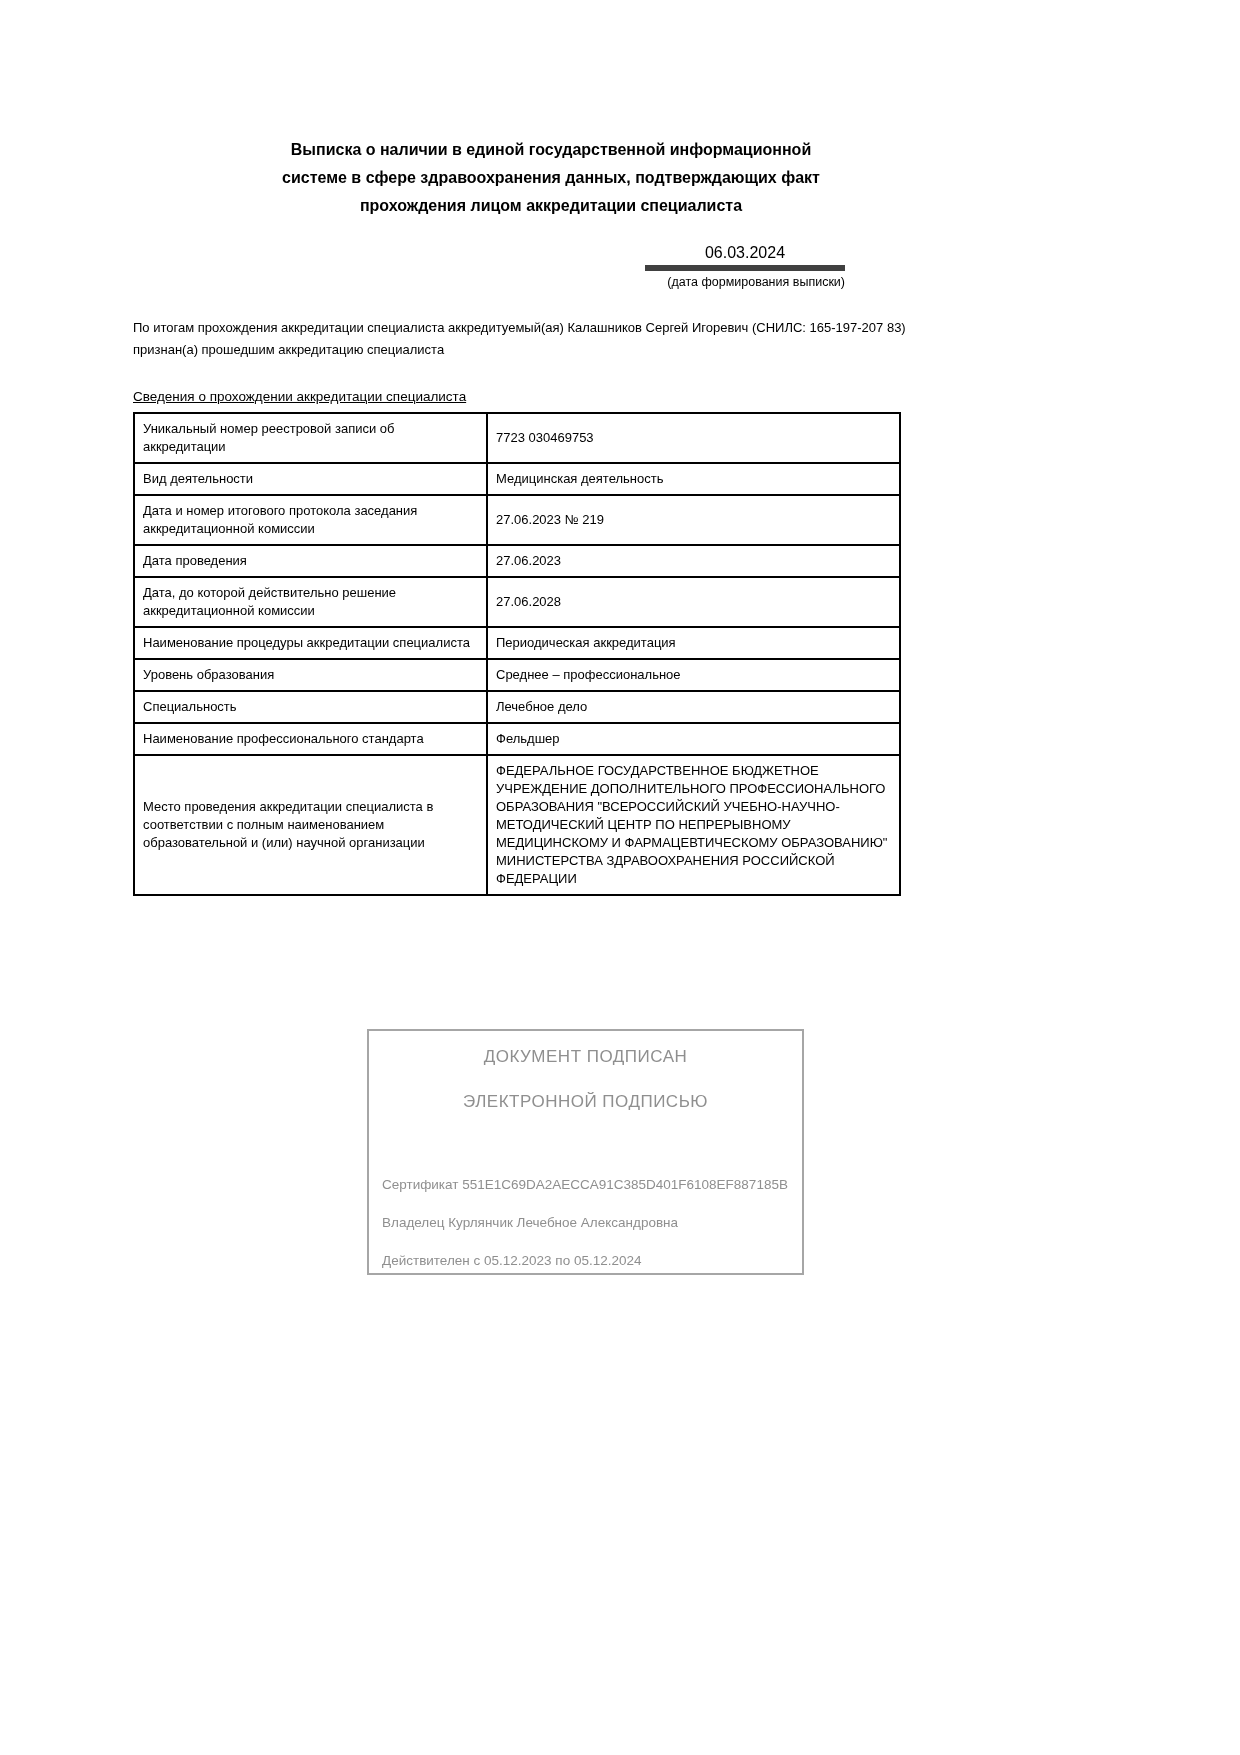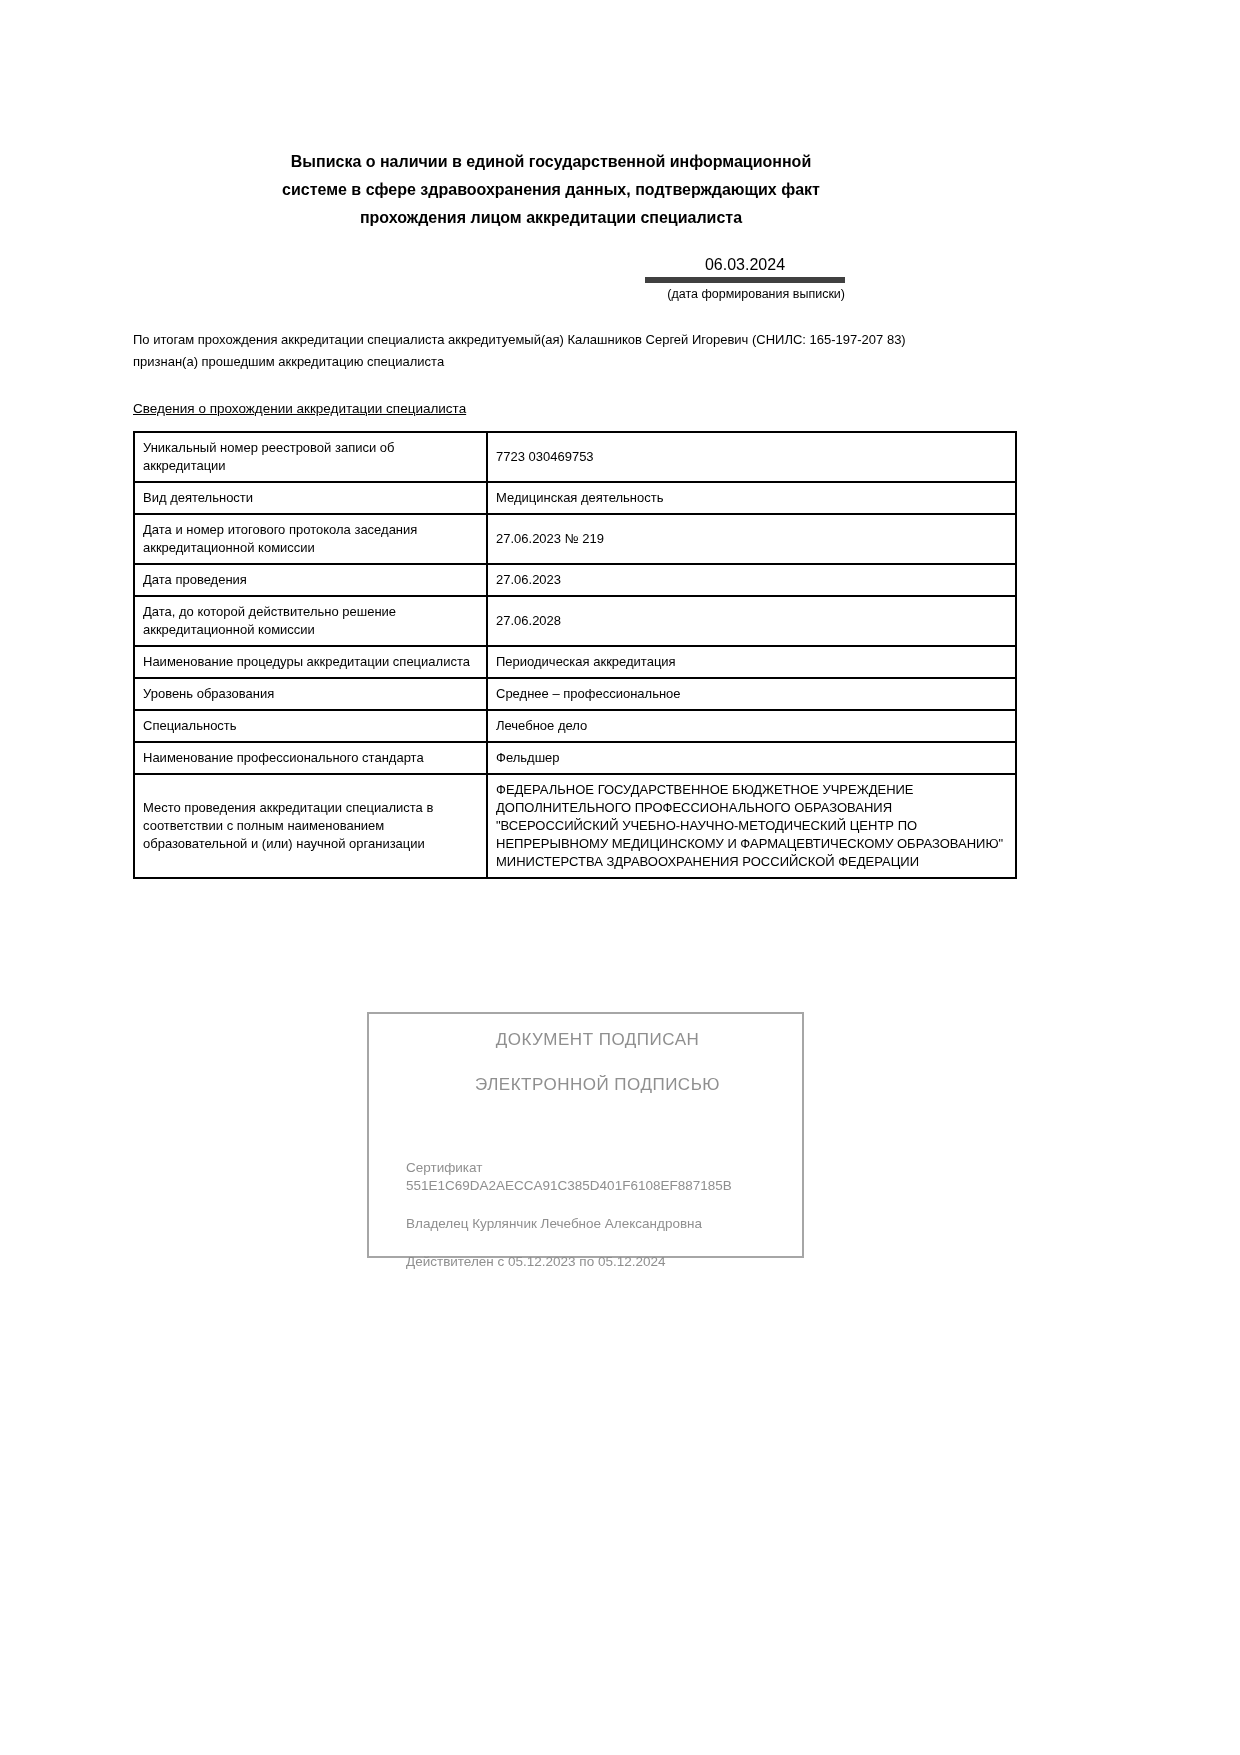--- a/index.html
+++ b/index.html
@@ -13,21 +13,21 @@
   }
   .page {
     position: relative;
     width: 1240px;
     height: 1755px;
     overflow: hidden;
   }
   .content {
     position: absolute;
     left: 133px;
-    top: 12px;
+    top: 0;
     width: 836px;
   }
   .doc-title {
     margin-top: 136px;
     text-align: center;
     font-weight: bold;
     font-size: 16px;
     line-height: 28px;
   }
   .date-block {
@@ -57,43 +57,42 @@
     font-size: 13.5px;
     text-decoration: underline;
   }
   .registry-heading {
     margin-top: 15px;
     text-align: center;
     font-size: 15px;
     font-weight: bold;
   }
   table.acc-table {
-    margin-top: 15px;
+    margin-top: 8px;
     border-collapse: collapse;
-    width: 884px;
+    width: 768px;
     table-layout: fixed;
   }
   table.acc-table td {
     border: 2px solid #000000;
     padding: 6px 8px;
     font-size: 13px;
     line-height: 18px;
     vertical-align: middle;
     word-wrap: break-word;
   }
   td.label-cell { width: 335px; }
   .signature-box {
     margin-top: 133px;
     margin-left: 234px;
     width: 437px;
     height: 246px;
     border: 2px solid #a6a6a6;
     box-sizing: border-box;
     color: #8f8f8f;
-    padding-left: 24px;
   }
   .sig-title {
     text-align: center;
     font-size: 17px;
     letter-spacing: 0.5px;
   }
   .sig-title-1 { margin-top: 16px; }
   .sig-title-2 { margin-top: 25px; }
   .sig-line {
     font-size: 13.5px;

